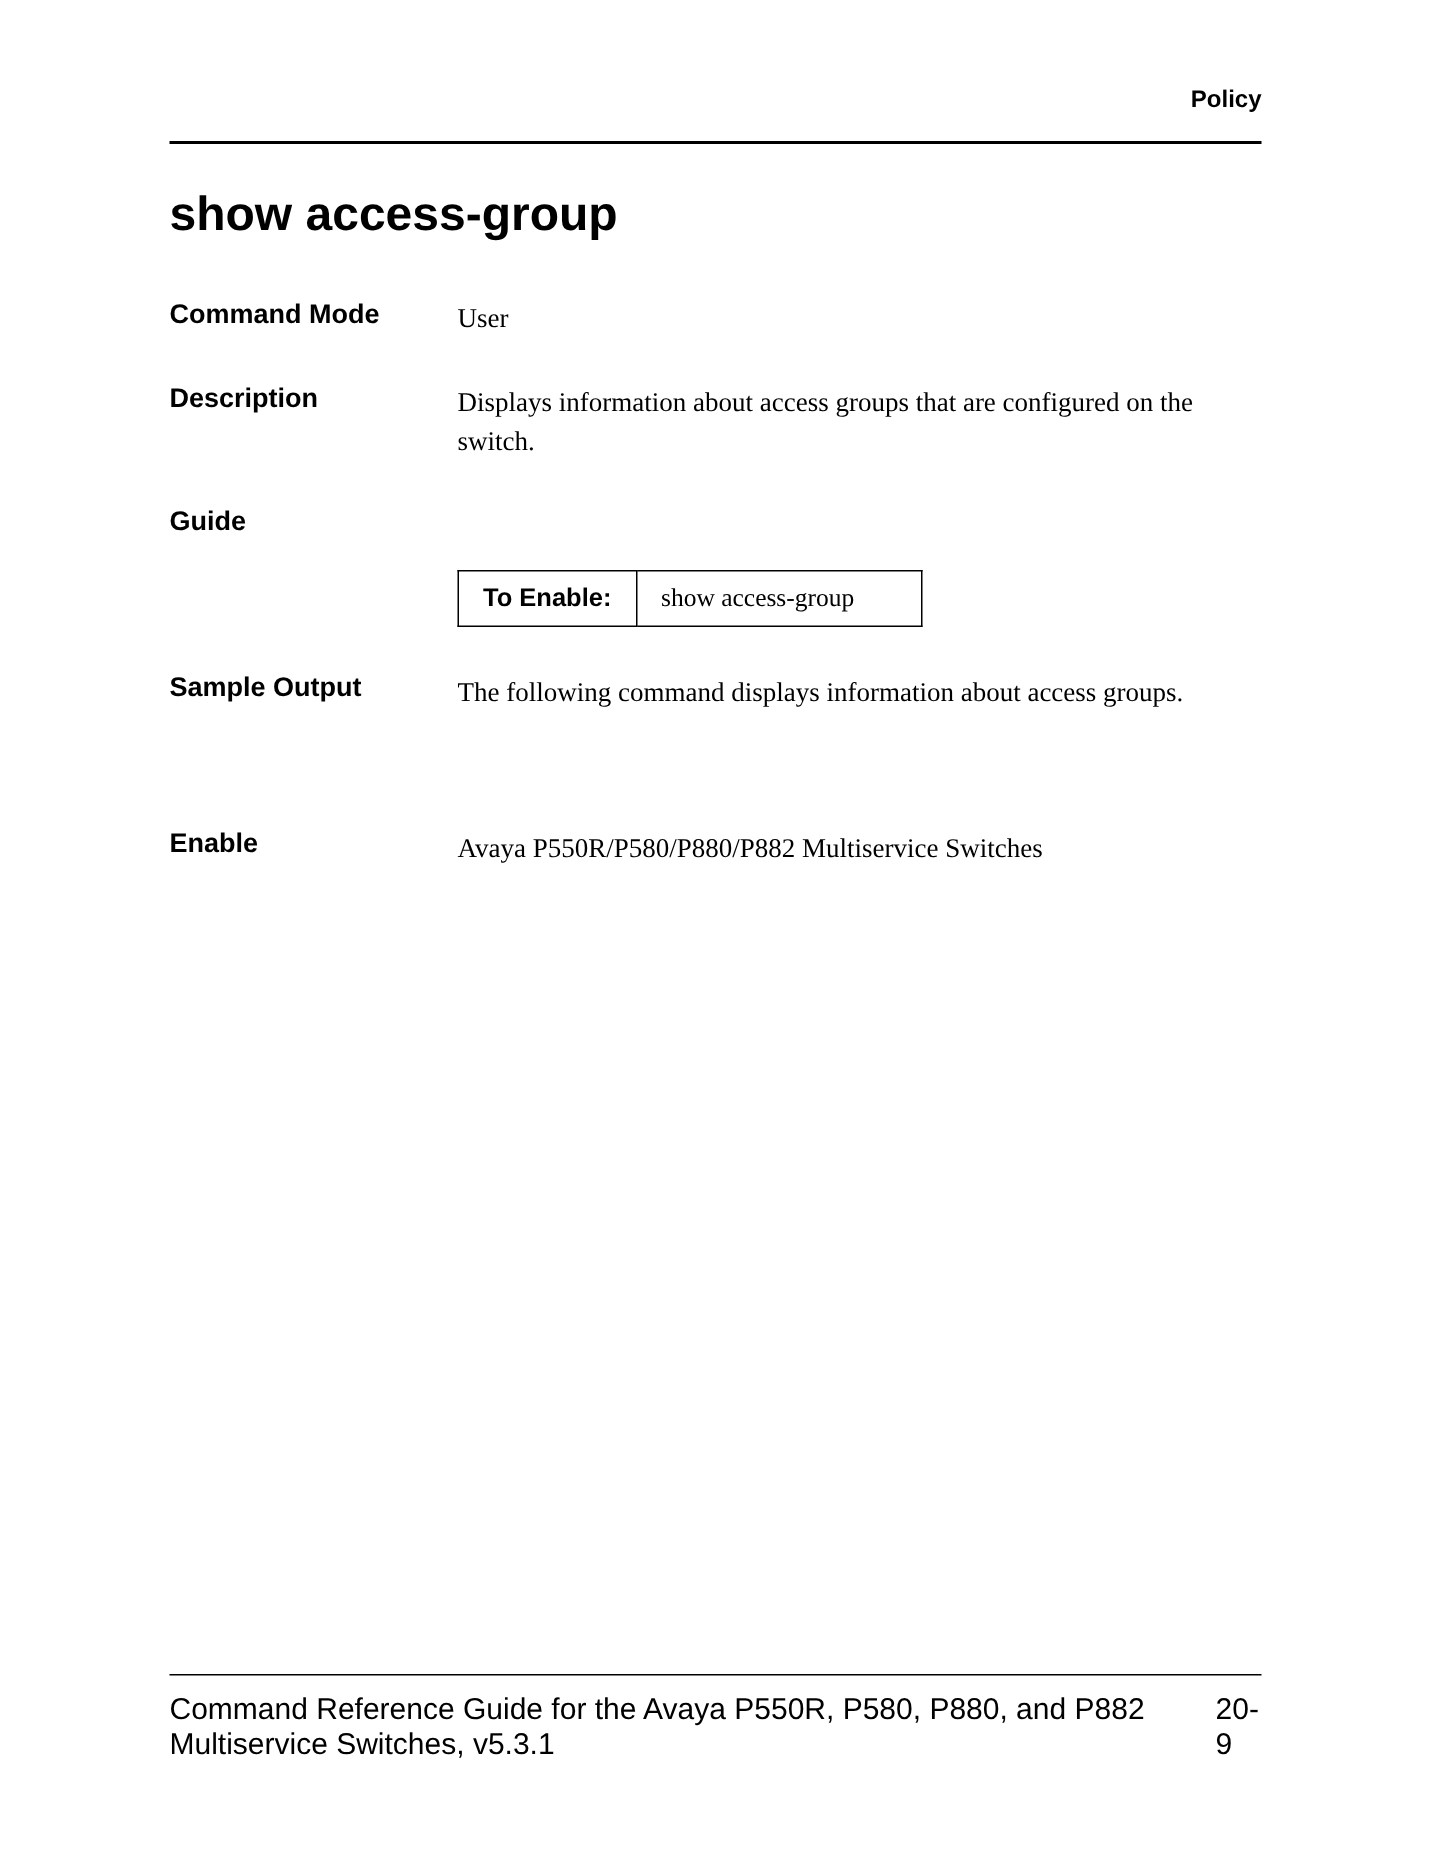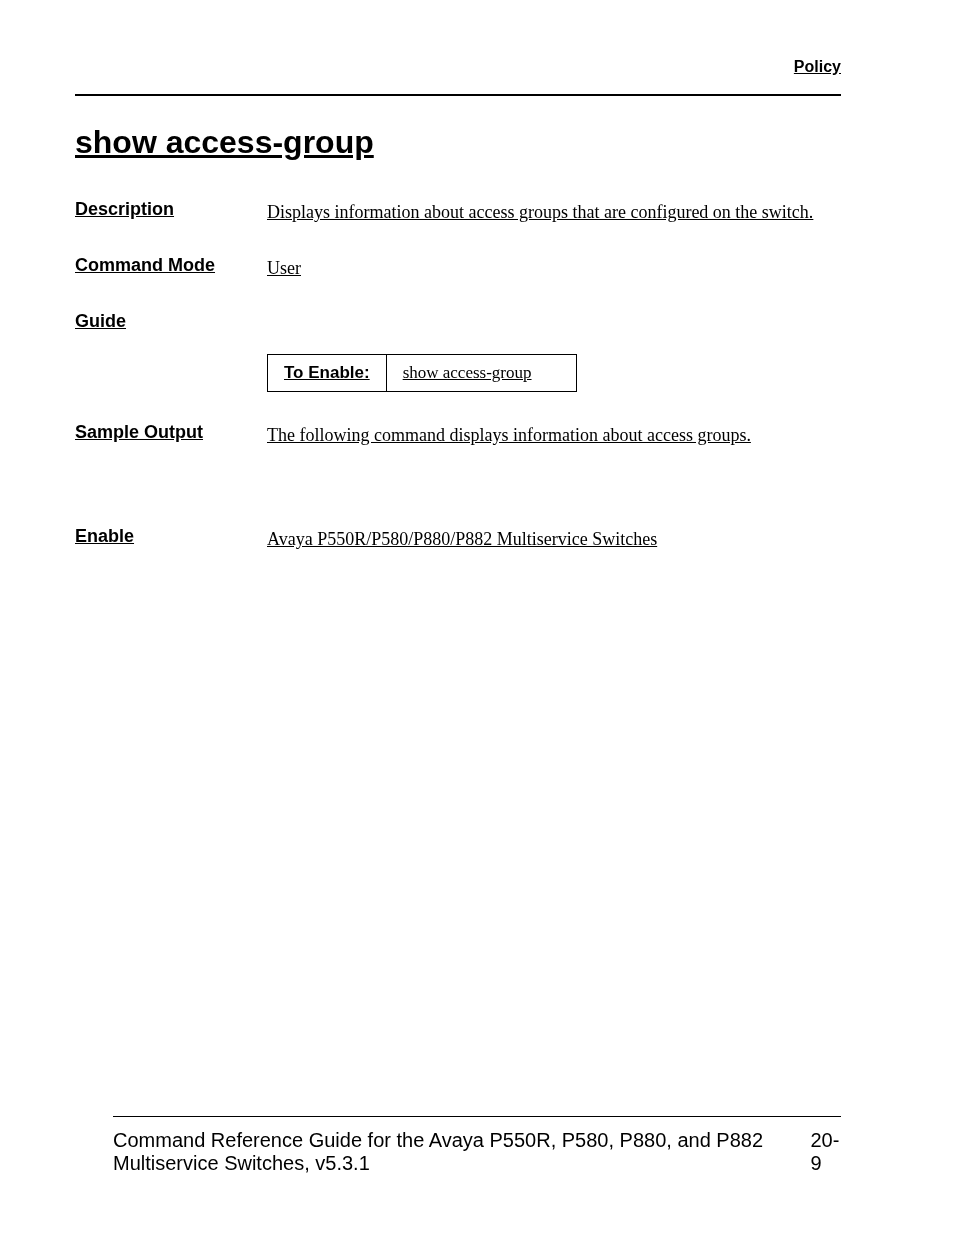--- a/index.html
+++ b/index.html
@@ -5,24 +5,23 @@
     * { margin: 0; padding: 0; box-sizing: border-box; }
     body {
       width: 954px;
       height: 1235px;
       background: #fff;
       font-family: Georgia, 'Times New Roman', serif;
       color: #000;
       position: relative;
     }
     .page {
-      padding: 58px 113px 0 75px;
+      padding: 58px 113px 0 113px;
       height: 100%;
       position: relative;
-      text-decoration: underline;
     }
     .header-label {
       font-family: 'Segoe UI', 'Helvetica Neue', Arial, sans-serif;
       font-weight: 700;
       font-size: 16px;
       text-align: right;
       margin-bottom: 18px;
     }
     .header-rule {
       border: 0;
@@ -101,27 +100,27 @@
 <body>
 
 <div class="page">
 
   <div class="header-label">Policy</div>
   <hr class="header-rule">
 
   <h1 class="title">show access-group</h1>
 
   <div class="row">
-    <div class="row-label">Description</div>
-    <div class="row-value">Displays information about access groups that are configured on the switch.</div>
+    <div class="row-label">Command Mode</div>
+    <div class="row-value">User</div>
   </div>
 
   <div class="row">
-    <div class="row-label">Command Mode</div>
-    <div class="row-value">User</div>
+    <div class="row-label">Description</div>
+    <div class="row-value">Displays information about access groups that are configured on the switch.</div>
   </div>
 
   <div class="row syntax-row">
     <div class="row-label">Guide</div>
     <div class="row-value"></div>
   </div>
 
   <div class="syntax-table-wrap">
     <table class="syntax-table">
       <tbody>

